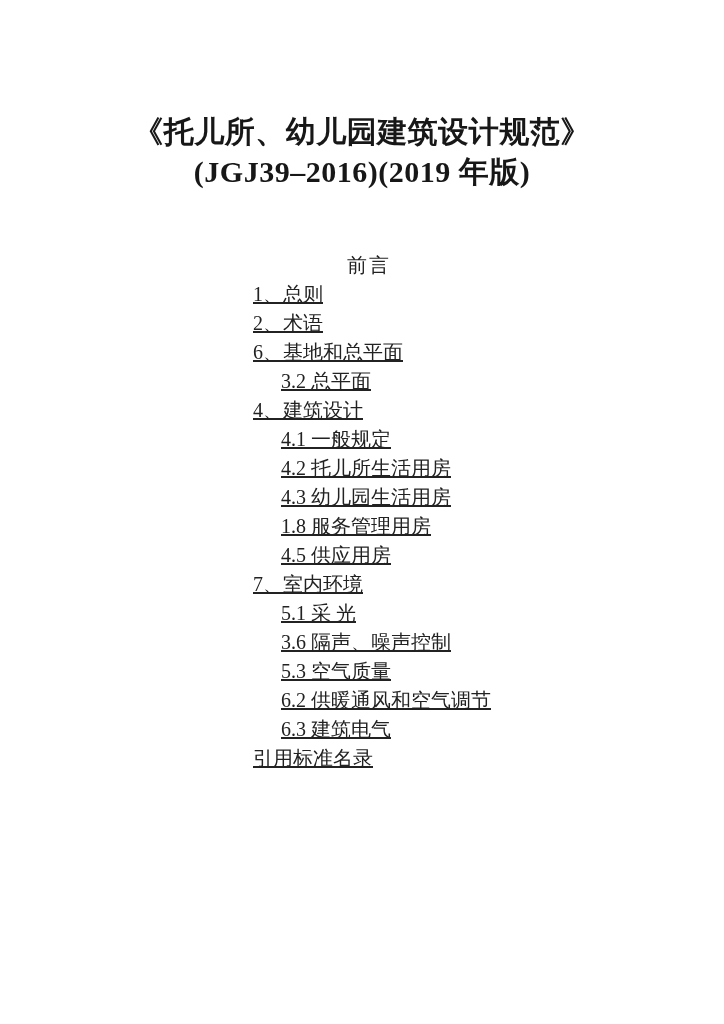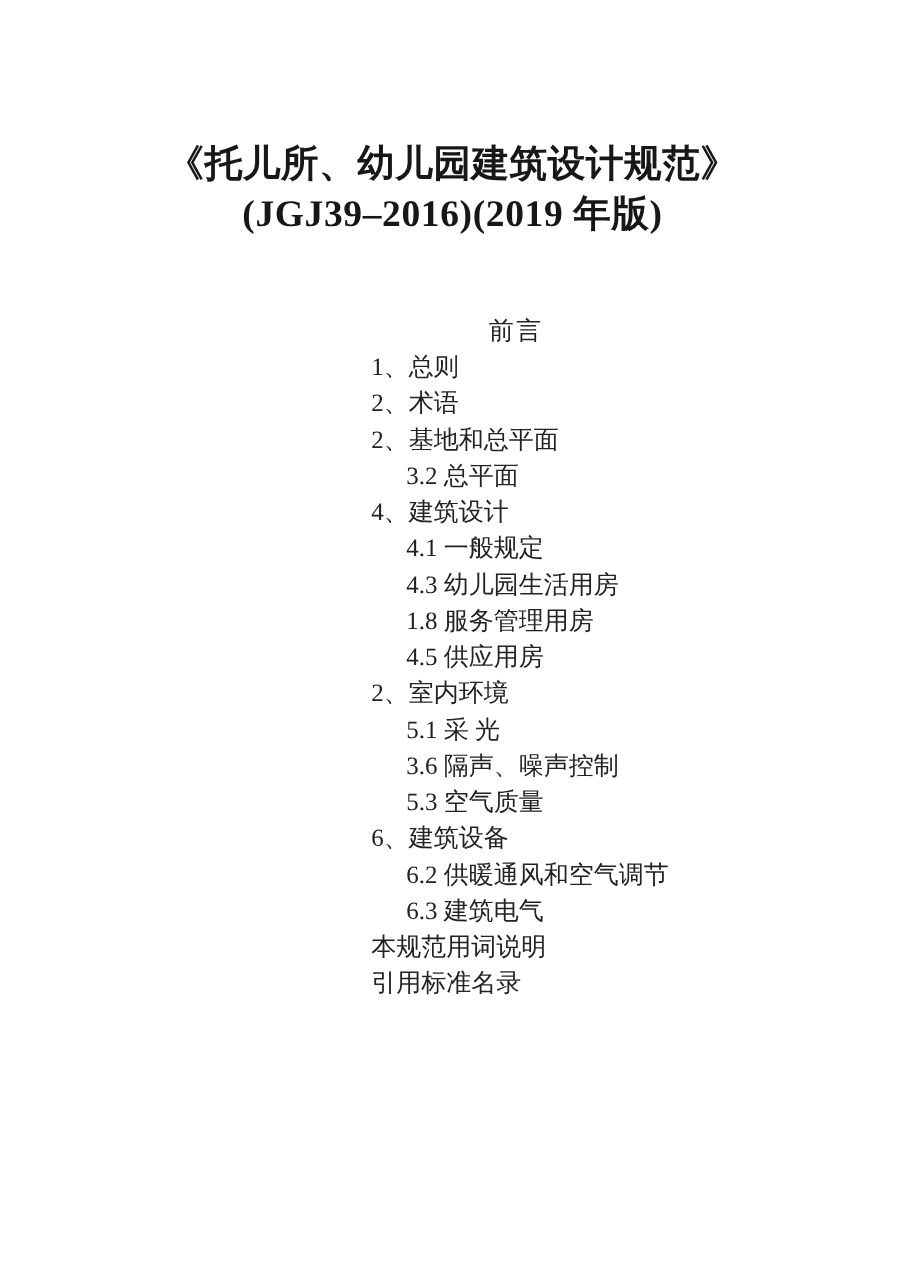--- a/index.html
+++ b/index.html
@@ -32,29 +32,28 @@
     color: #171717;
   }
 
   .toc {
     position: absolute;
     top: 251px;
     left: 253px;
     font-size: 20px;
     line-height: 29px;
     color: #222222;
-    margin-left: 44px;
   }
 
   .toc-heading {
     margin-left: 94px;
     letter-spacing: 2px;
   }
 
-  .toc-item { white-space: pre; }
+  .toc-item { white-space: pre; text-decoration: underline; }
   .toc-item.level-1 { margin-left: 0; }
   .toc-item.level-2 { margin-left: 28px; }
 </style>
 </head>
 <body>
 
 <div class="page">
 
   <div class="title-block">
     <div>《托儿所、幼儿园建筑设计规范》</div>
@@ -63,50 +62,49 @@
 
   <div class="toc">
     <div class="toc-heading">前言</div>
 
     <div>
 
         <div class="toc-item level-1">1、总则</div>
 
         <div class="toc-item level-1">2、术语</div>
 
-        <div class="toc-item level-1">2、基地和总平面</div>
+        <div class="toc-item level-1">6、基地和总平面</div>
 
 
         <div class="toc-item level-2">3.2 总平面</div>
 
         <div class="toc-item level-1">4、建筑设计</div>
 
         <div class="toc-item level-2">4.1 一般规定</div>
 
+        <div class="toc-item level-2">4.2 托儿所生活用房</div>
 
         <div class="toc-item level-2">4.3 幼儿园生活用房</div>
 
         <div class="toc-item level-2">1.8 服务管理用房</div>
 
         <div class="toc-item level-2">4.5 供应用房</div>
 
-        <div class="toc-item level-1">2、室内环境</div>
+        <div class="toc-item level-1">7、室内环境</div>
 
         <div class="toc-item level-2">5.1 采 光</div>
 
         <div class="toc-item level-2">3.6 隔声、噪声控制</div>
 
         <div class="toc-item level-2">5.3 空气质量</div>
 
-        <div class="toc-item level-1">6、建筑设备</div>
 
 
         <div class="toc-item level-2">6.2 供暖通风和空气调节</div>
 
         <div class="toc-item level-2">6.3 建筑电气</div>
 
-        <div class="toc-item level-1">本规范用词说明</div>
 
         <div class="toc-item level-1">引用标准名录</div>
       </div>
   </div>
 
 </div>
 
 </body></html>

